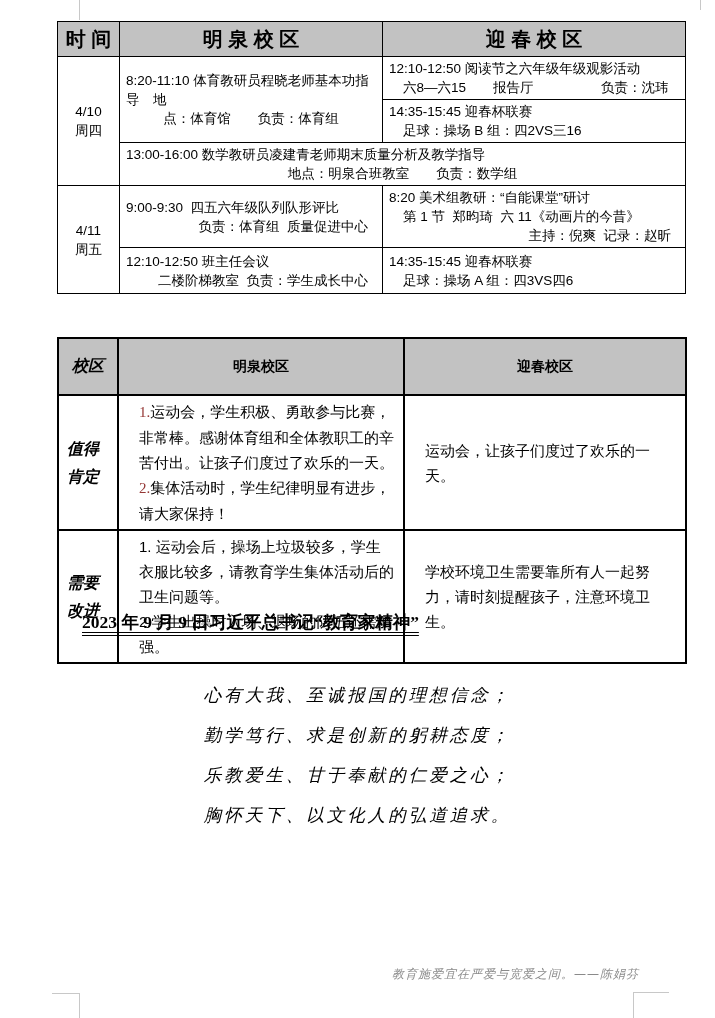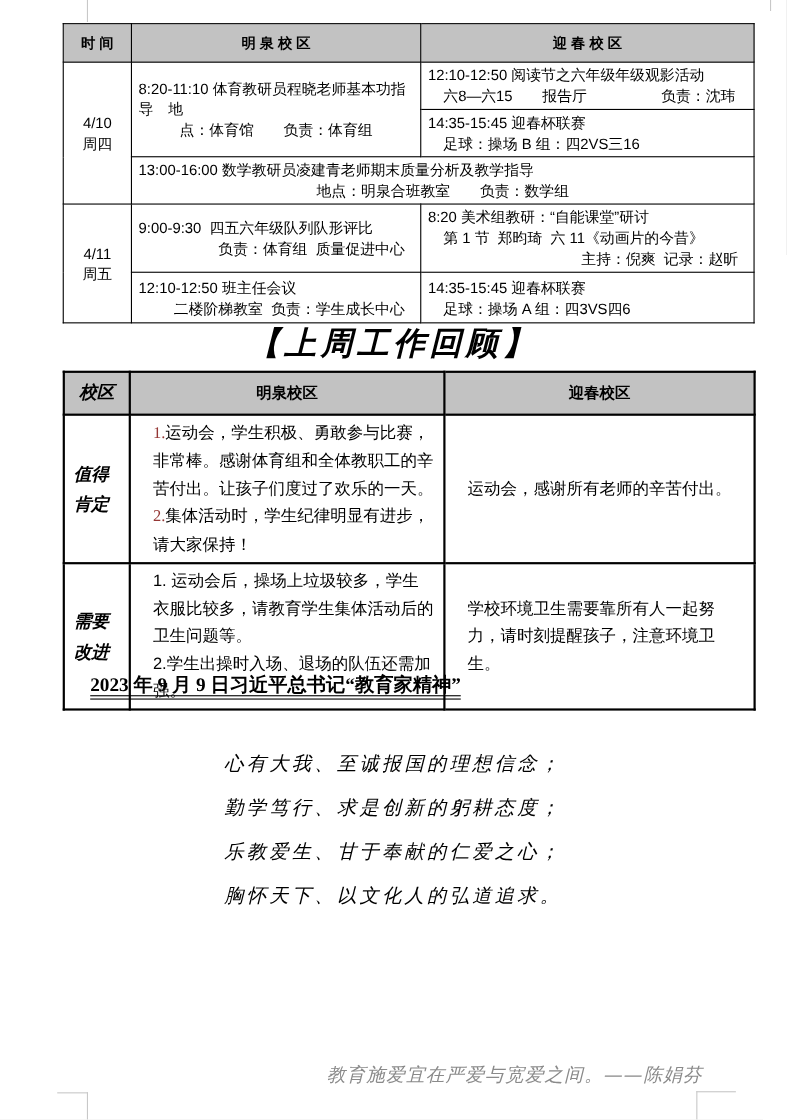--- a/index.html
+++ b/index.html
@@ -6,21 +6,21 @@
   .page{
     position:relative;width:715px;height:1018px;background:#ffffff;
     font-family:"Liberation Sans",sans-serif;color:#000;overflow:hidden;
   }
   
   .mark{position:absolute;background:var(--boundary-mark,#c8c8c8);}
   
   table{border-collapse:collapse;table-layout:fixed;position:absolute;}
   .t1{left:57px;top:21px;width:628px;}
   .t1 th,.t1 td{border:1px solid #000;padding:2px 6px;vertical-align:middle;font-size:13.5px;line-height:19px;}
-  .t1 th{background:var(--table-header-bg,#c2c2c2);font-weight:bold;font-size:13px;}
+  .t1 th{background:var(--table-header-bg,#c2c2c2);font-weight:bold;font-size:20px;}
   .t2{left:57px;top:337px;width:628px;}
   .t2 th,.t2 td{border:2px solid #000;padding:3px 8px;vertical-align:middle;}
   .t2 th{background:var(--table-header-bg,#c2c2c2);font-weight:bold;font-size:14px;}
   .t2 th.kai{font-size:16px;}
   .t2 td.body{font-size:15px;line-height:25px;vertical-align:middle;padding-left:20px;}
   .datecell{text-align:center;font-size:14px;line-height:22px;}
   .labelcell{font-size:16px;font-weight:bold;line-height:28px;}
   .kai{font-family:"DejaVu Serif",serif;font-style:italic;}
   .prel{white-space:pre-line;}
   .ln{white-space:pre-wrap;}
@@ -42,21 +42,21 @@
   }
   
   .poem{position:absolute;left:0;top:686px;width:715px;text-align:center;}
   .poem-line{
     font-size:17.5px;letter-spacing:3px;margin-bottom:21px;line-height:19px;
     font-family:"DejaVu Serif",serif;font-style:italic;
   }
   
   .footer-quote{
     position:absolute;right:76px;top:966px;
-    font-size:17px;color:var(--footer-text,#8a8a8a);
+    font-size:12px;color:var(--footer-text,#8a8a8a);
     font-family:"DejaVu Serif",serif;font-style:italic;letter-spacing:1px;
   }
 </style>
 </head>
 <body>
 
 <div class="page">
 
   <div class="mark" style="left:79px;top:0;width:1px;height:20px;"></div>
   <div class="mark" style="left:700px;top:0;width:1px;height:10px;"></div>
@@ -120,42 +120,41 @@
         <div class="ln right">二楼阶梯教室  负责：学生成长中心</div>
       </td>
       <td>
         <div class="ln left">14:35-15:45 迎春杯联赛</div>
         <div class="ln left ind">足球：操场 A 组：四3VS四6</div>
       </td>
     </tr>
   </tbody>
     </table>
 
-  <div class="review-heading">【上周工作回顾】</div>
 
   <table class="t2">
     <colgroup>
         <col style="width:60px">
         <col style="width:286px">
         <col style="width:282px">
       </colgroup>
     <tbody>
-        <tr style="height:39px">
+        <tr style="height:57px">
       <th class="kai">校区</th>
       <th>明泉校区</th>
       <th>迎春校区</th>
     </tr>
     <tr style="height:125px">
       <td class="labelcell kai prel">值得
 肯定</td>
       <td class="body">
         <div><span class="num">1.</span><span>运动会，学生积极、勇敢参与比赛，非常棒。感谢体育组和全体教职工的辛苦付出。让孩子们度过了欢乐的一天。</span></div>
         <div><span class="num">2.</span><span>集体活动时，学生纪律明显有进步，请大家保持！</span></div>
       </td>
-      <td class="body">运动会，感谢所有老师的辛苦付出。</td>
+      <td class="body">运动会，让孩子们度过了欢乐的一天。</td>
     </tr>
     <tr style="height:82px">
       <td class="labelcell kai prel">需要
 改进</td>
       <td class="body">
         <div>1.  运动会后，操场上垃圾较多，学生衣服比较多，请教育学生集体活动后的卫生问题等。</div>
         <div>2.学生出操时入场、退场的队伍还需加强。</div>
       </td>
       <td class="body">学校环境卫生需要靠所有人一起努力，请时刻提醒孩子，注意环境卫生。</td>
     </tr>

